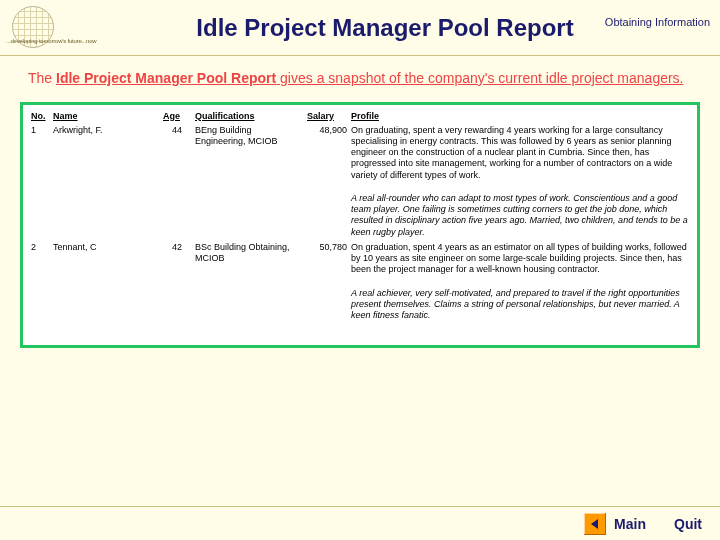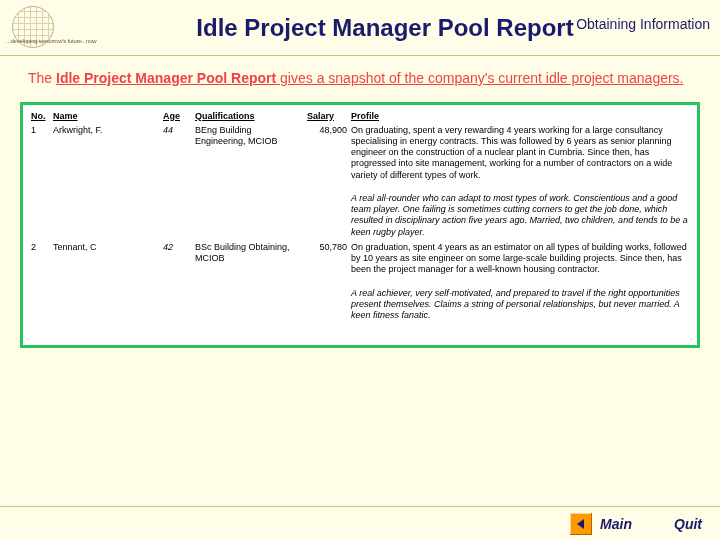--- a/index.html
+++ b/index.html
@@ -46,21 +46,21 @@
     text-align: center;
     font-size: 24px;
     color: #1b1b6c;
     font-weight: bold;
     padding-right: 60px;
   }
   .breadcrumb {
     position: absolute;
     right: 10px;
     top: 16px;
-    font-size: 14px;
+    font-size: 11px;
     color: #1b1b6c;
     font-family: Arial, sans-serif;
   }
   .content {
     padding: 14px 28px 0 28px;
     font-size: 14px;
     color: #ef4444;
     line-height: 1.25;
   }
   .intro1 { margin-bottom: 14px; }
@@ -97,39 +97,38 @@
     vertical-align: top;
     line-height: 1.25;
   }
   .col-no     { width: 22px; }
   .col-name   { width: 110px; }
   .col-age    { width: 32px; }
   .col-qual   { width: 112px; }
   .col-salary { width: 44px; text-align: right; }
   .col-profile{ width: auto; }
   td.salary { text-align: right; padding-right: 4px;}
-  td.age { text-align: left; padding-right: 10px; font-style: italic;}
+  td.age { text-align: center; padding-right: 10px;}
   .profile-para2 { margin-top: 12px; display:block;font-style:italic; }
 
   .footer {
     position: absolute;
     bottom: 0;
     left: 0; right: 0;
     height: 34px;
     border-top: 1px solid #c9c27a;
     display: flex;
     justify-content: flex-end;
     align-items: center;
     padding-right: 10px;
   }
   .nav-group {
     display: flex;
     align-items: center;
-    gap: 16px;
-    font-style: italic;
+    gap: 2px;
   }
   .nav-block {
     display: flex;
     align-items: center;
     height: 26px;
     margin-left: 4px;
   }
   .arrow-btn {
     width: 22px; height: 22px;
     background: #ff9900;

